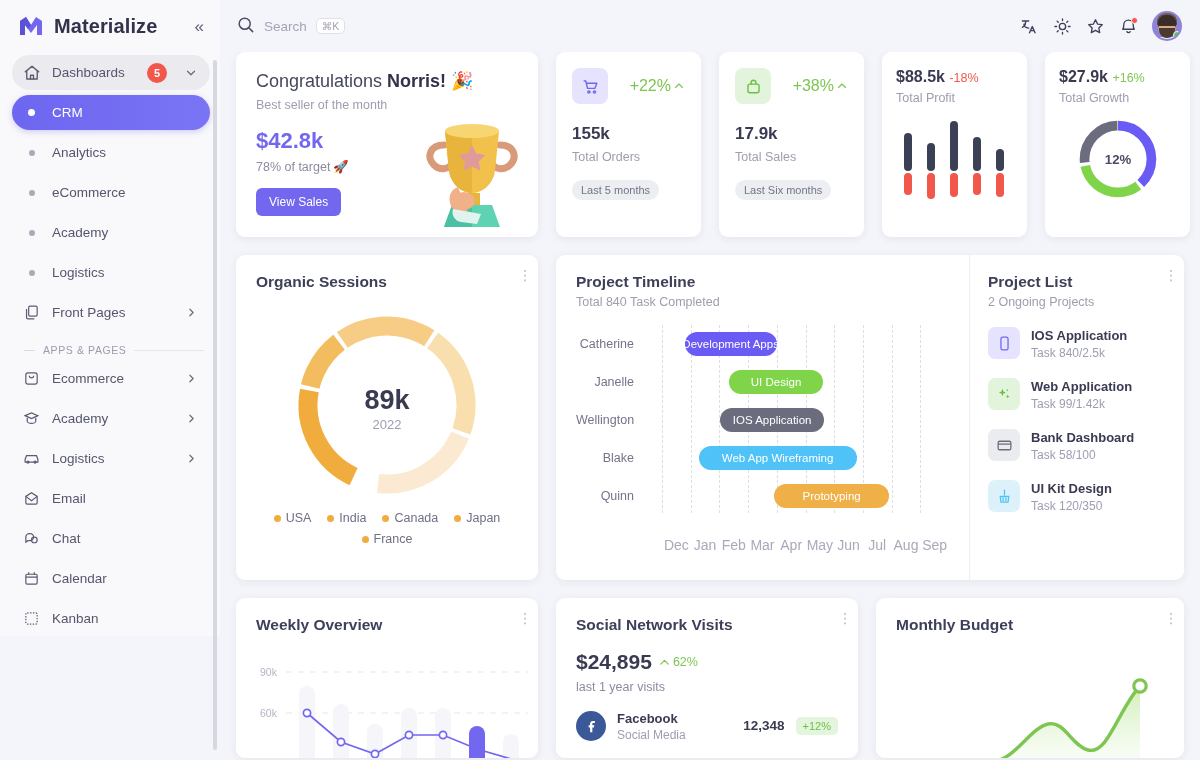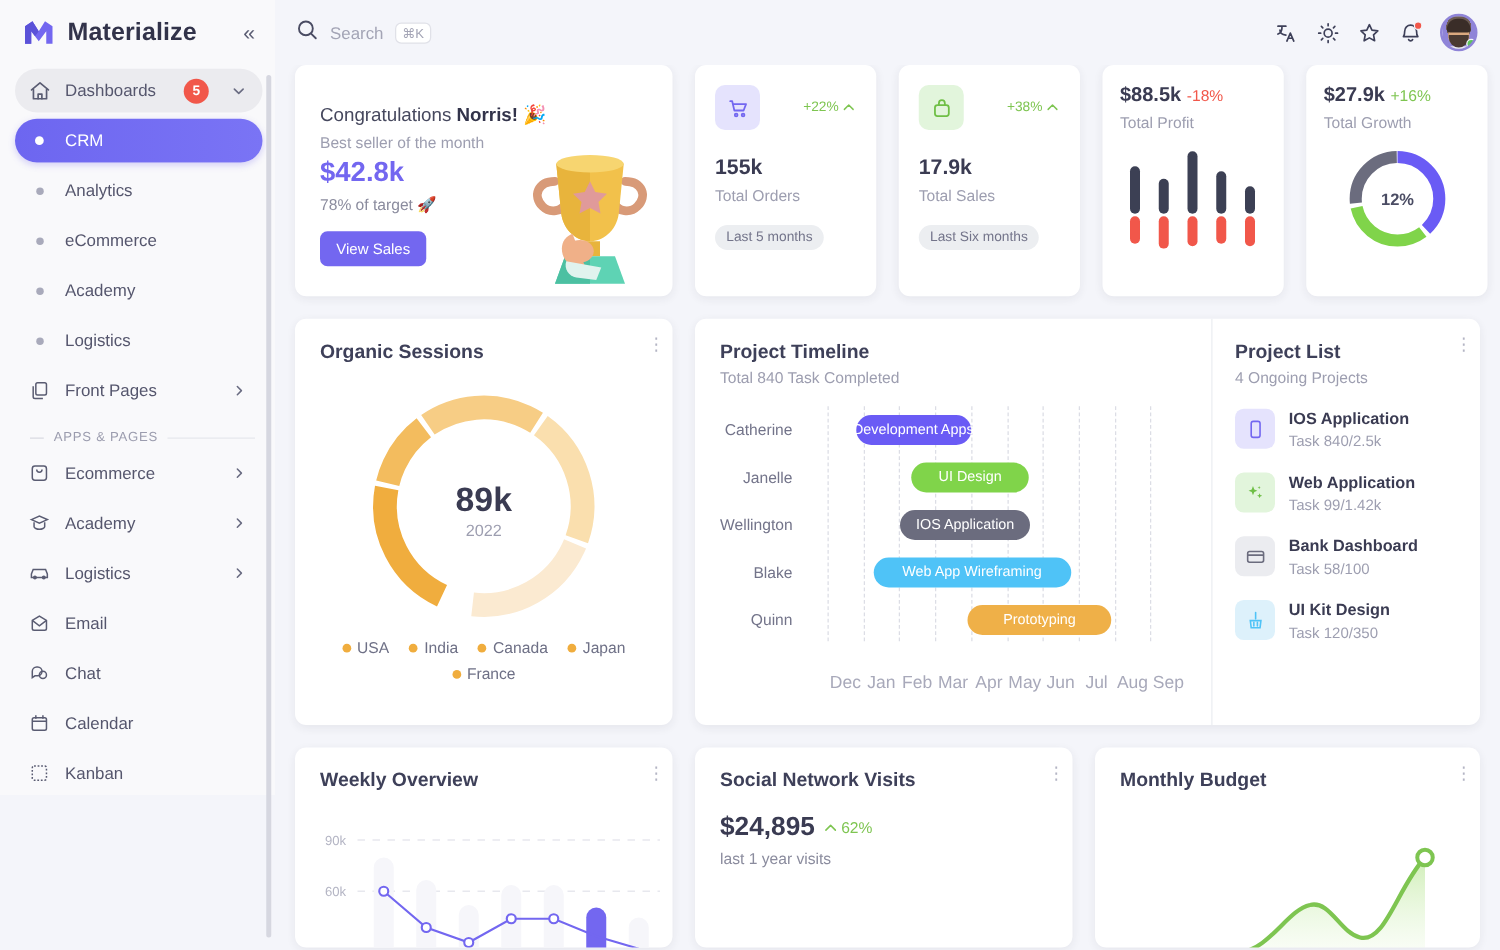--- a/index.html
+++ b/index.html
@@ -75,37 +75,37 @@
   .av-beard { top: 15px; width: 16px; height: 10px; border-radius: 0 0 8px 8px; background: #4a3a32; }
   .av-shirt { top: 24px; width: 26px; height: 10px; border-radius: 7px 7px 0 0; background: #e9e9ee; }
   .online-dot { position: absolute; right: -1px; bottom: 0px; width: 8px; height: 8px; border-radius: 50%; background: #5cc35c; border: 1.5px solid #f4f5fa; }
 
   .content { flex: 1; padding: 0 16px 0 16px; overflow: hidden; }
   .row { display: flex; gap: 18px; margin-bottom: 18px; }
   .card { background: #fff; border-radius: 9px; box-shadow: 0 2px 8px rgba(47,43,61,.07); }
 
   
   .congrats { width: 302px; height: 185px; padding: 18px 20px; position: relative; overflow: hidden; flex: 0 0 302px; }
-  .cg-title { font-size: 15px; color: #46485e; font-weight: normal; margin-top: 13px; }
+  .cg-title { font-size: 18px; color: #46485e; font-weight: normal; }
   .cg-title b { color: #32334a; }
   .cg-sub { font-size: 12.5px; color: #9d9eb0; margin-top: 6px; }
-  .cg-amount { font-size: 22px; font-weight: bold; color: #7367f0; margin-top: 4px; }
+  .cg-amount { font-size: 22px; font-weight: bold; color: #7367f0; margin-top: 16px; }
   .cg-target { font-size: 12.5px; color: #8b8c9e; margin-top: 5px; }
   .cg-btn {
     margin-top: 14px; display: inline-block; background: #7367f0; color: #fff;
     font-size: 12px; font-weight: 500; padding: 7px 13px; border-radius: 6px; cursor: pointer;
     border: none; font-family: inherit;
   }
   .trophy { position: absolute; right: 6px; bottom: -4px; width: 120px; height: 140px; }
 
   
   .stat { width: 145px; height: 185px; padding: 16px 16px; flex: 0 0 145px; }
   .stat-top { display: flex; align-items: center; justify-content: space-between; }
   .sicon { width: 36px; height: 36px; border-radius: 8px; display: flex; align-items: center; justify-content: center; }
-  .trend { font-size: 11px; display: flex; align-items: center; gap: 2px; }
+  .trend { font-size: 16px; display: flex; align-items: center; gap: 2px; }
   .trend.up { color: #7ec551; }
   .stat-val { font-size: 17px; font-weight: bold; color: #3a3b52; margin-top: 20px; }
   .stat-lbl { font-size: 12.5px; color: #9d9eb0; margin-top: 6px; }
   .chip { display: inline-block; margin-top: 16px; background: #eceef1; color: #73748a; font-size: 11px; padding: 4px 9px; border-radius: 11px; }
   .stat2 { width: 145px; height: 185px; padding: 16px 14px; flex: 0 0 145px; }
   .s2-head { font-size: 16px; font-weight: bold; color: #3a3b52; }
   .s2-head .neg { color: #f1574a; font-size: 12.5px; font-weight: normal; }
   .s2-head .pos { color: #7ec551; font-size: 12.5px; font-weight: normal; }
   .s2-lbl { font-size: 12.5px; color: #9d9eb0; margin-top: 5px; }
 
@@ -616,21 +616,21 @@
               <span>May</span>
               <span>Jun</span>
               <span>Jul</span>
               <span>Aug</span>
               <span>Sep</span>
             </div>
           </div>
 
           <div class="projlist">
             <div class="card-title">Project List</div>
-            <div class="card-sub">4 Ongoing Projects</div>
+            <div class="card-sub">2 Ongoing Projects</div>
             <div class="kebab">
                 <span>⋮</span>
               </div>
 
             <div class="pl-item">
               <span class="pl-ic" style="background:#e5e3fd">
                 <svg viewBox="0 0 24 24" width="17" height="17" fill="none" stroke="#7367f0" stroke-width="1.8">
                     <rect x="7" y="3" width="10" height="18" rx="2.4"></rect>
                   </svg>
               </span>
@@ -714,20 +714,31 @@
           <div class="soc-val">
             <span>$24,895</span>
             <span class="soc-pct">
               <svg viewBox="0 0 24 24" width="13" height="13" fill="none" stroke="currentColor" stroke-width="2.3" stroke-linecap="round" stroke-linejoin="round">
                   <path d="M5 15l7-7 7 7"></path>
                 </svg>
               <span>62%</span>
             </span>
           </div>
           <div class="soc-sub">last 1 year visits</div>
+          <div class="soc-row">
+            <span class="soc-ic" style="background:#3b5998">
+              <svg viewBox="0 0 24 24" width="17" height="17" fill="#fff">
+                  <path d="M14.5 8.5h2.2V5.6h-2.7c-2.6 0-4 1.6-4 4.1v2H8v3h2v7h3.2v-7h2.3l.4-3h-2.7v-1.6c0-.9.3-1.6 1.3-1.6z"></path>
+                </svg>
+            </span>
+            <span><span class="soc-name">Facebook</span>
+            <span class="soc-type" style="display:block">Social Media</span></span>
+            <span class="soc-num">12,348</span>
+            <span class="soc-badge">+12%</span>
+          </div>
         </section>
 
         <section class="card budget">
           <div class="card-title">Monthly Budget</div>
           <div class="kebab">
               <span>⋮</span>
             </div>
           <div class="bud-chart">
             <svg viewBox="0 0 270 120" width="270" height="120" preserveAspectRatio="none">
               <defs>

